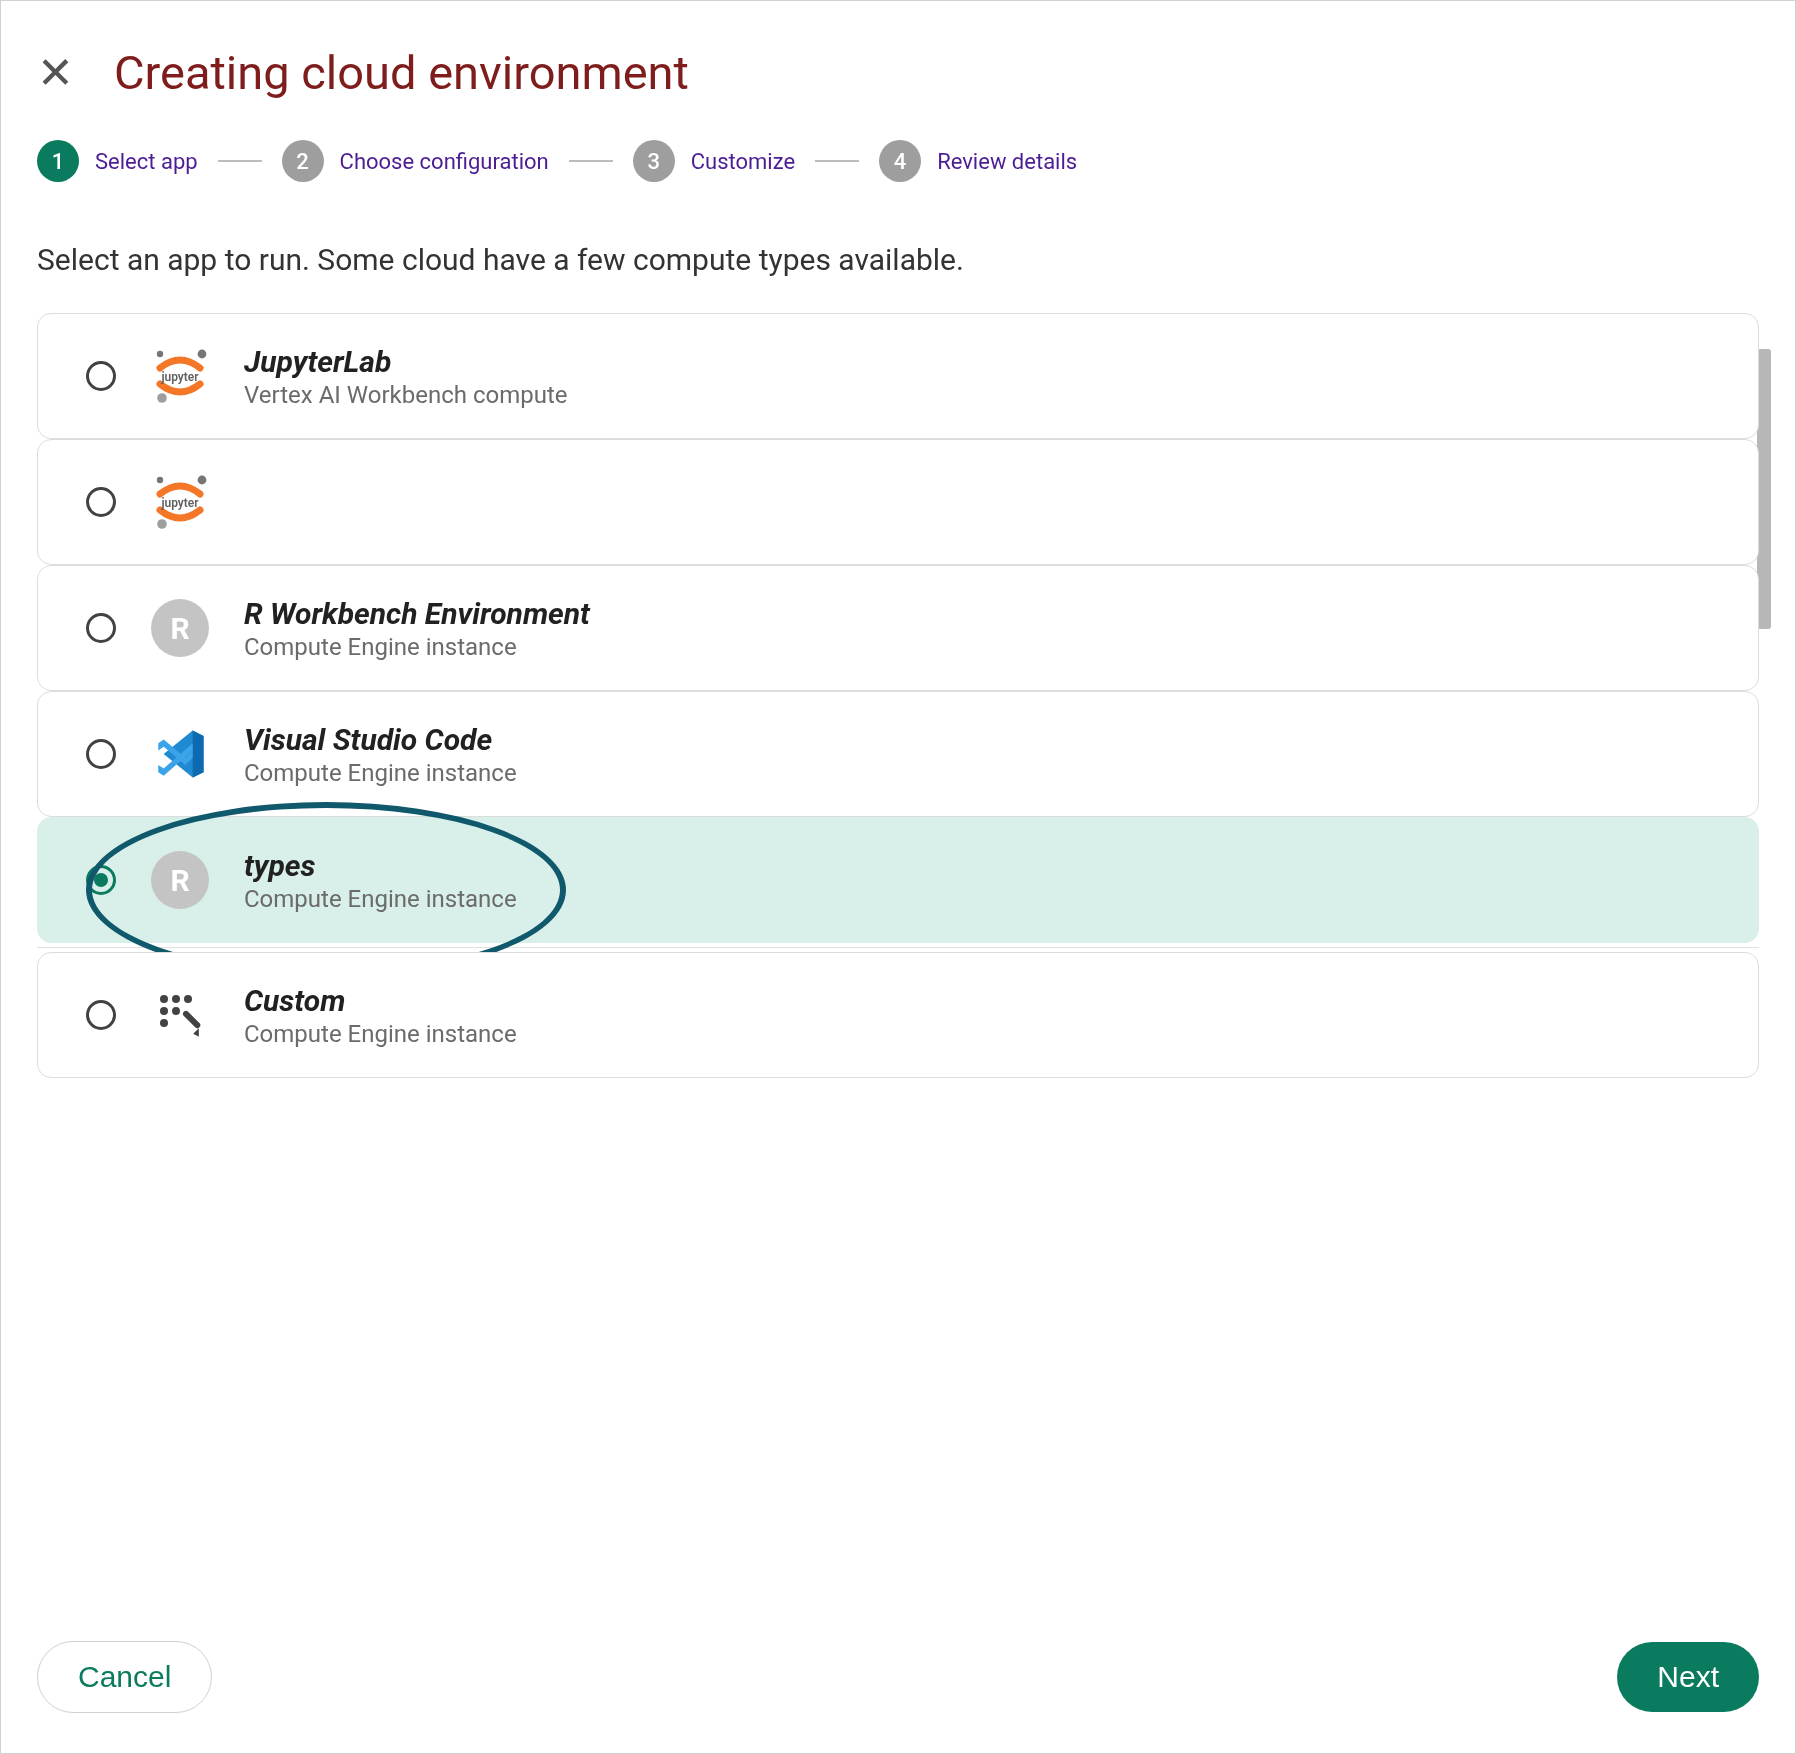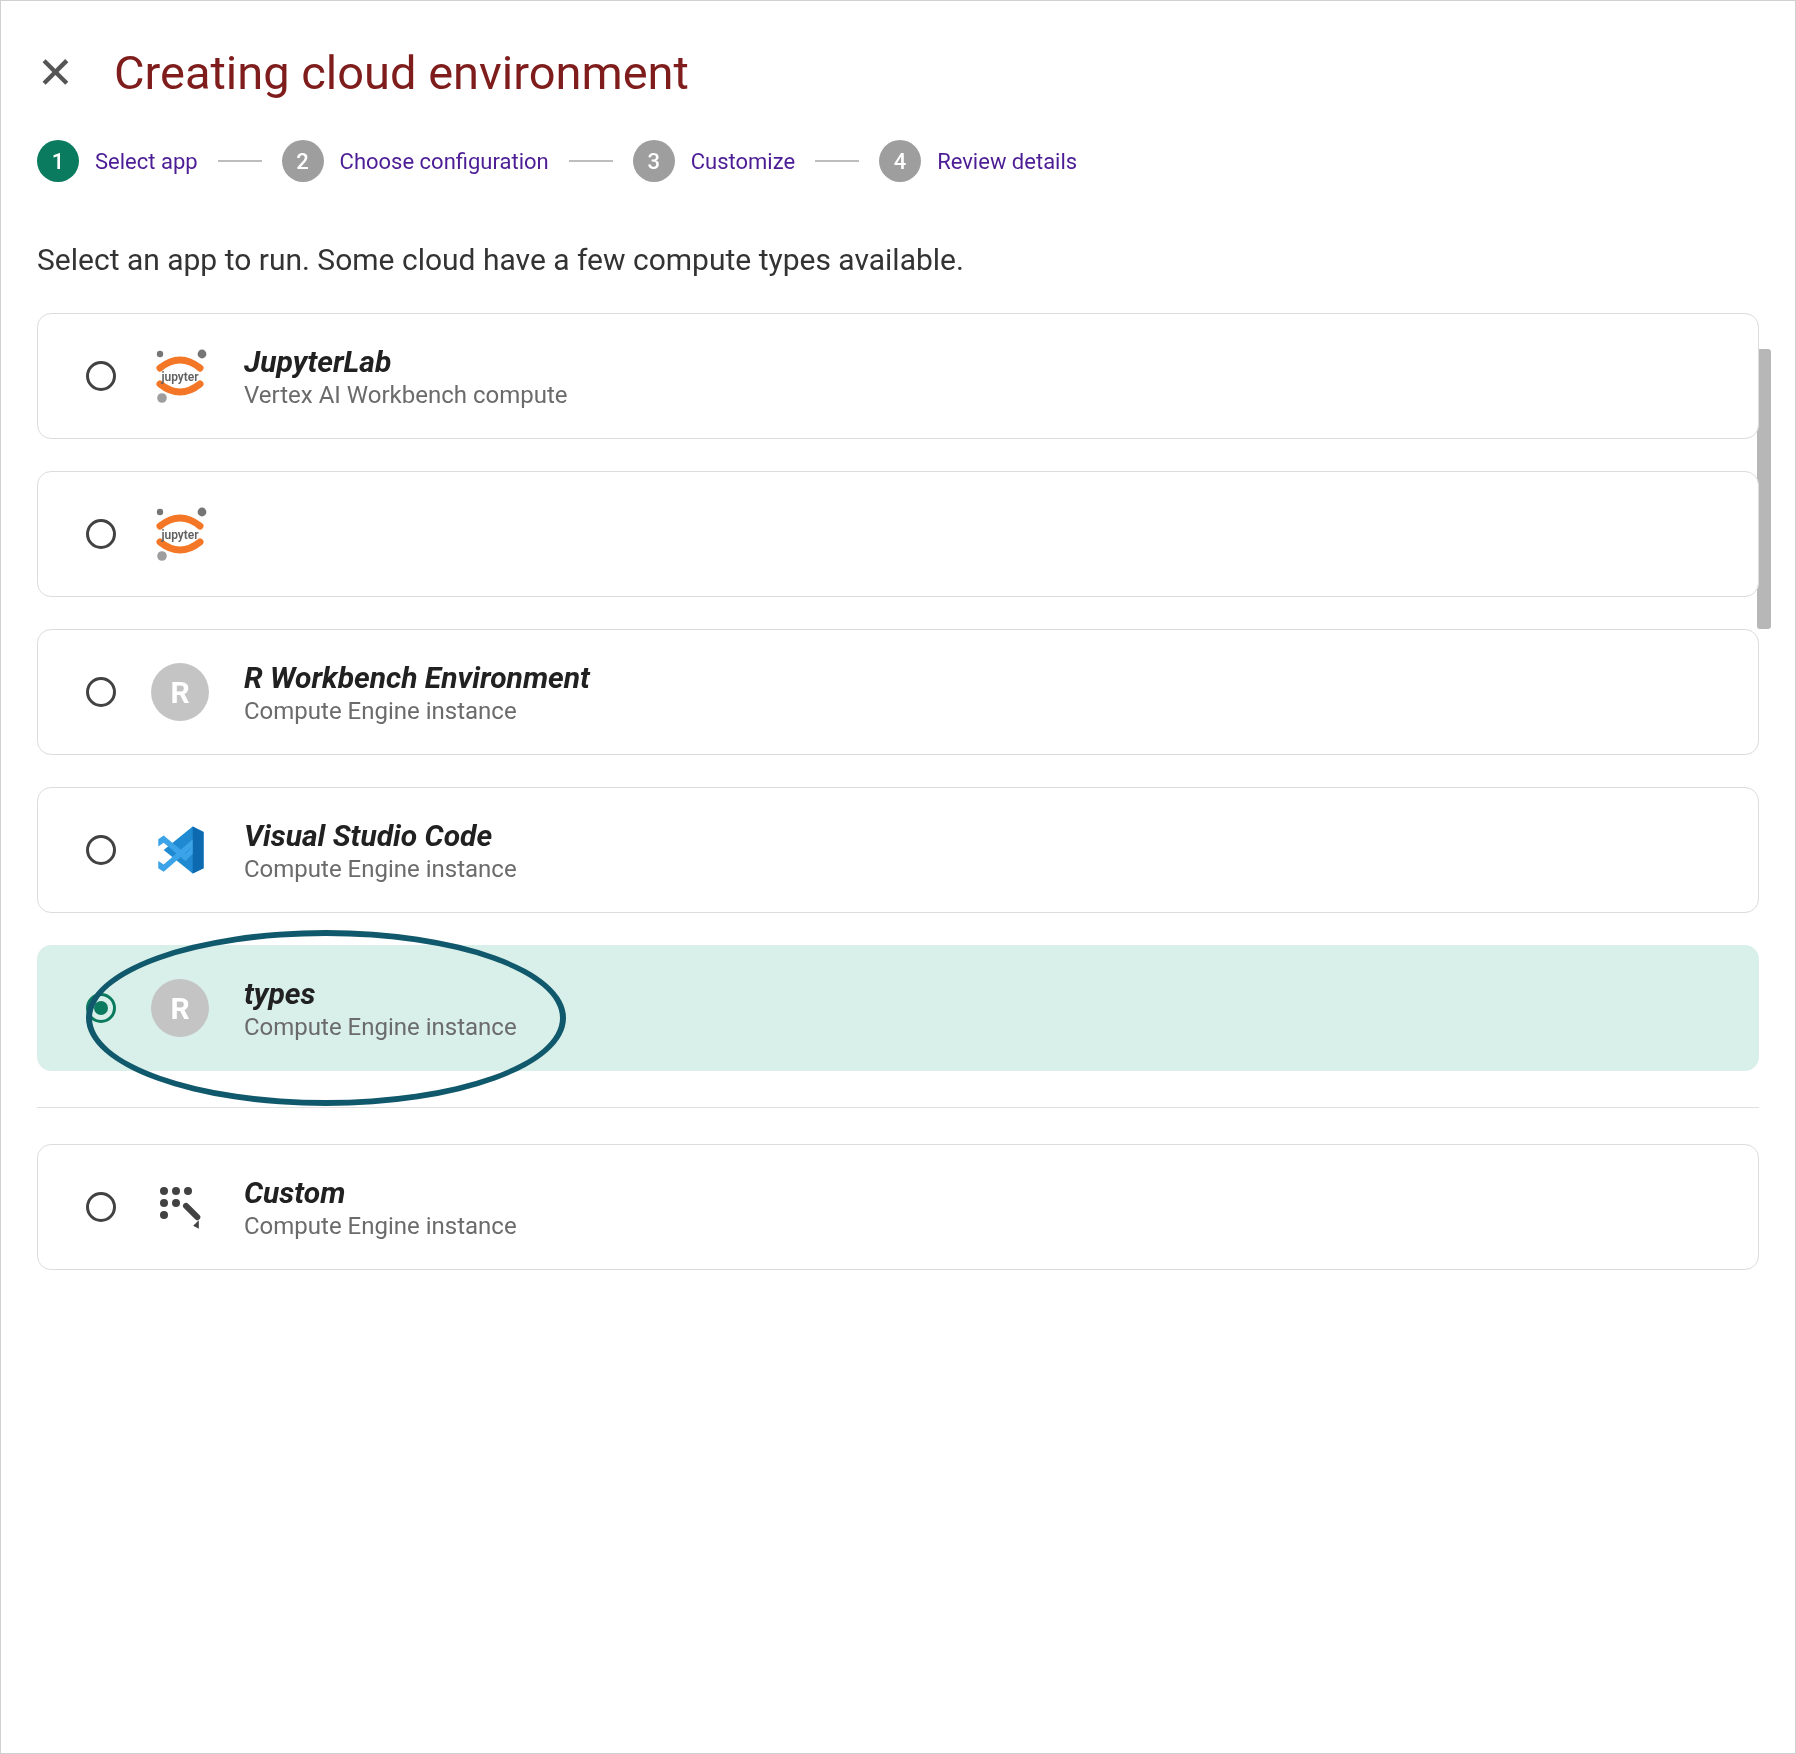--- a/index.html
+++ b/index.html
@@ -66,21 +66,20 @@
     background: #bdbdbd;
   }
   .description {
     font-size: 30px;
     color: #333;
     padding: 0 0 36px 0;
   }
   .apps-list {
     display: flex;
     flex-direction: column;
-    gap: 32px;
     flex: 1;
     position: relative;
   }
   .scrollbar-track {
     position: absolute;
     right: -12px;
     top: 36px;
     width: 14px;
     height: 280px;
     background: #b7b7b7;
@@ -303,14 +302,18 @@
         </svg>
       </span>
       <div class="app-text">
         <span class="app-name">Custom</span>
         <span class="app-sub">Compute Engine instance</span>
       </div>
     </div>
 
   </div>
 
+  <div class="footer-row">
+    <button class="btn btn-cancel">Cancel</button>
+    <button class="btn btn-next">Next</button>
+  </div>
 
 </div>
 
 </body></html>

